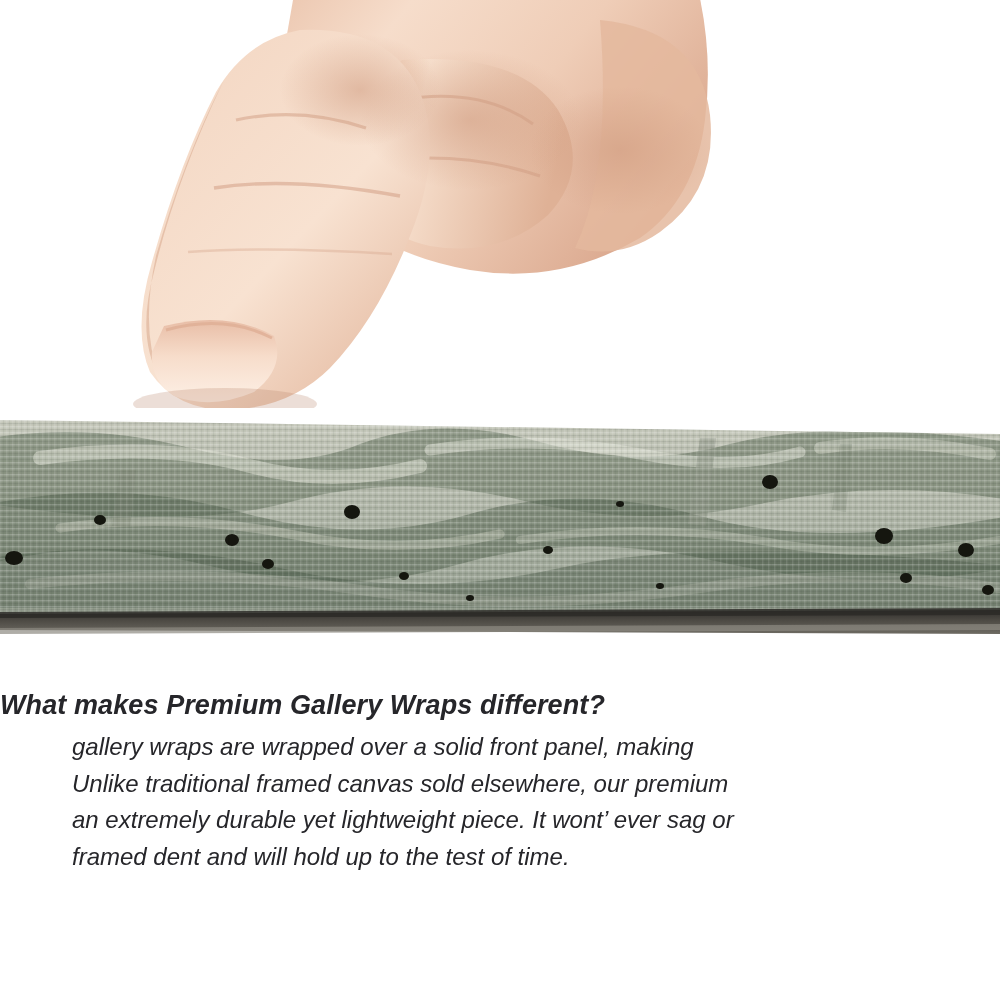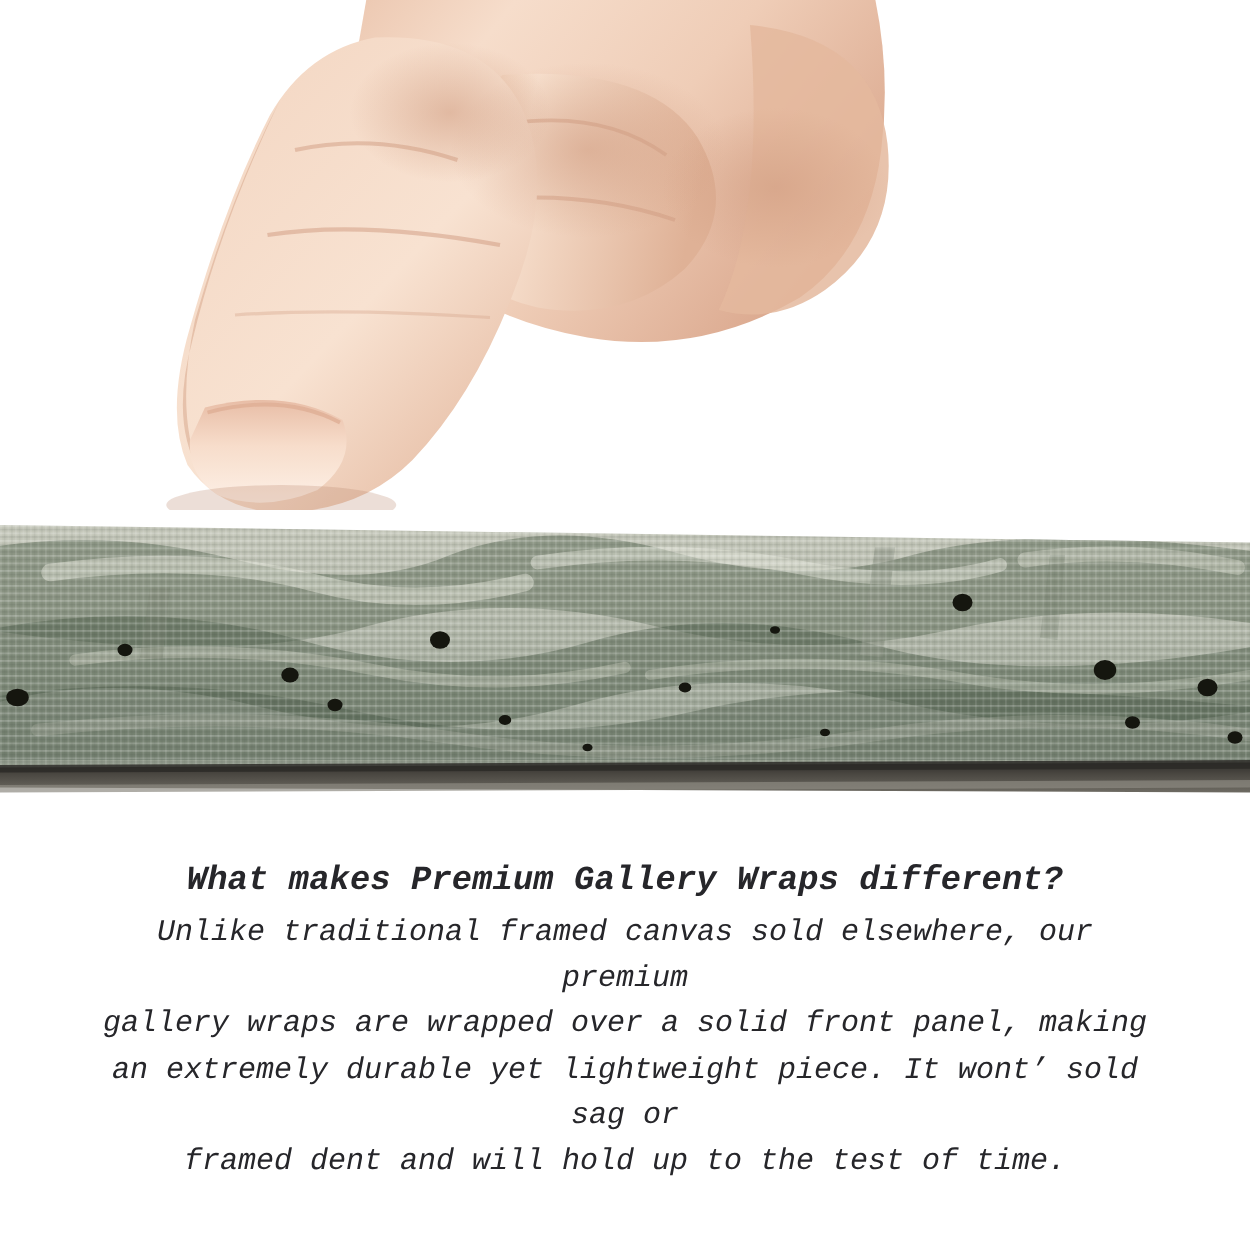--- a/index.html
+++ b/index.html
@@ -45,23 +45,23 @@
     overflow: hidden;
   }
   .slab-svg { display: block; }
 
   
   .caption-block {
     position: absolute;
     left: 0;
     top: 690px;
     width: 1000px;
-    text-align: center;
+    text-align: left;
     color: #26262a;
-    font-family: Liberation Mono, monospace;
+    font-family: Liberation Sans, sans-serif;
   }
   .caption-heading {
     font-size: 27px;
     font-style: italic;
     font-weight: bold;
     letter-spacing: 0.1px;
     margin: 0 0 9px 0;
     line-height: 1.12;
   }
   .caption-line {
@@ -204,19 +204,19 @@
       </g>
 
       <path d="M0 206 L1000 202 L1000 226 L0 222 Z" fill="url(#coreGrad)"></path>
       <path d="M0 204 L1000 200 L1000 207 L0 210 Z" fill="#2b2a27" opacity="0.85"></path>
       <path d="M0 220 L1000 216 L1000 222 L0 226 Z" fill="#8d8a82" opacity="0.7"></path>
     </svg>
   </div>
 
   <div class="caption-block">
     <p class="caption-heading">What makes Premium Gallery Wraps different?</p>
+    <p class="caption-line">gallery wraps are wrapped over a solid front panel, making</p>
     <p class="caption-line">Unlike traditional framed canvas sold elsewhere, our premium</p>
-    <p class="caption-line">gallery wraps are wrapped over a solid front panel, making</p>
-    <p class="caption-line">an extremely durable yet lightweight piece. It wont’ sold sag or</p>
+    <p class="caption-line">an extremely durable yet lightweight piece. It wont’ ever sag or</p>
     <p class="caption-line">framed dent and will hold up to the test of time.</p>
   </div>
 
 </div>
 
 </body></html>

